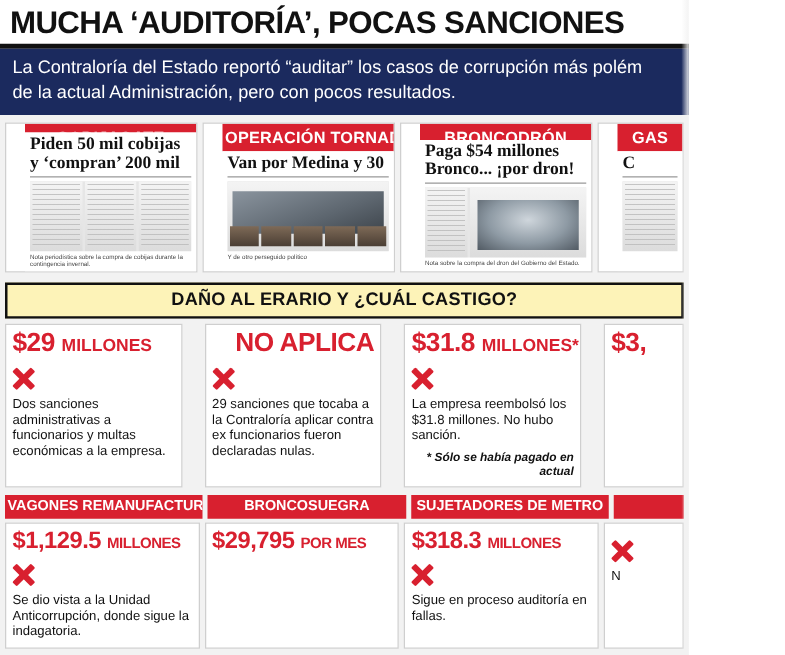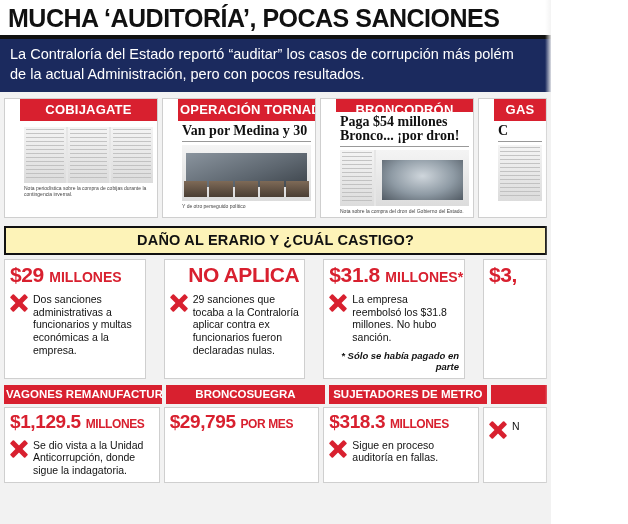--- a/index.html
+++ b/index.html
@@ -187,20 +187,21 @@
   .amount .unit {
     font-size: 14px;
     letter-spacing: 0;
   }
   .amount.center { text-align: right; }
   .note-row {
     display: flex;
     gap: 5px;
     margin-top: 8px;
     align-items: flex-start;
+    flex-direction: column;
   }
   .xmark {
     flex: 0 0 auto;
     width: 18px;
     height: 18px;
     position: relative;
     margin-top: 1px;
   }
   .xmark::before, .xmark::after {
     content: "";
@@ -288,20 +289,21 @@
   <div class="subhead">
     <div class="line">La Contraloría del Estado reportó “auditar” los casos de corrupción más polém</div>
     <div class="line">de la actual Administración, pero con pocos resultados.</div>
   </div>
 
   <div class="clip-strip">
 
     <div class="clip">
       <div class="clip-title">COBIJAGATE</div>
       <div class="clip-body">
+        <div class="clip-head">Piden 50 mil cobijas y ‘compran’ 200 mil</div>
         <div class="clip-art">
           <div class="art-col">
               <div class="art-lines"></div>
             </div>
           <div class="art-col">
               <div class="art-lines"></div>
             </div>
           <div class="art-col">
               <div class="art-lines"></div>
             </div>
@@ -389,21 +391,21 @@
 
     <div class="cell">
       <div class="amount">
         <span>$31.8</span>
         <span class="unit">MILLONES*</span>
       </div>
       <div class="note-row">
         <div class="xmark"></div>
         <div class="note-text">La empresa reembolsó los $31.8 millones. No hubo sanción.</div>
       </div>
-      <div class="footnote">* Sólo se había pagado en parte</div>
+      <div class="footnote">* Sólo se había pagado en actual</div>
     </div>
 
     <div class="cell narrow">
       <div class="amount">
         <span>$3,</span>
         <span class="unit"></span>
       </div>
     </div>
 
   </div>

